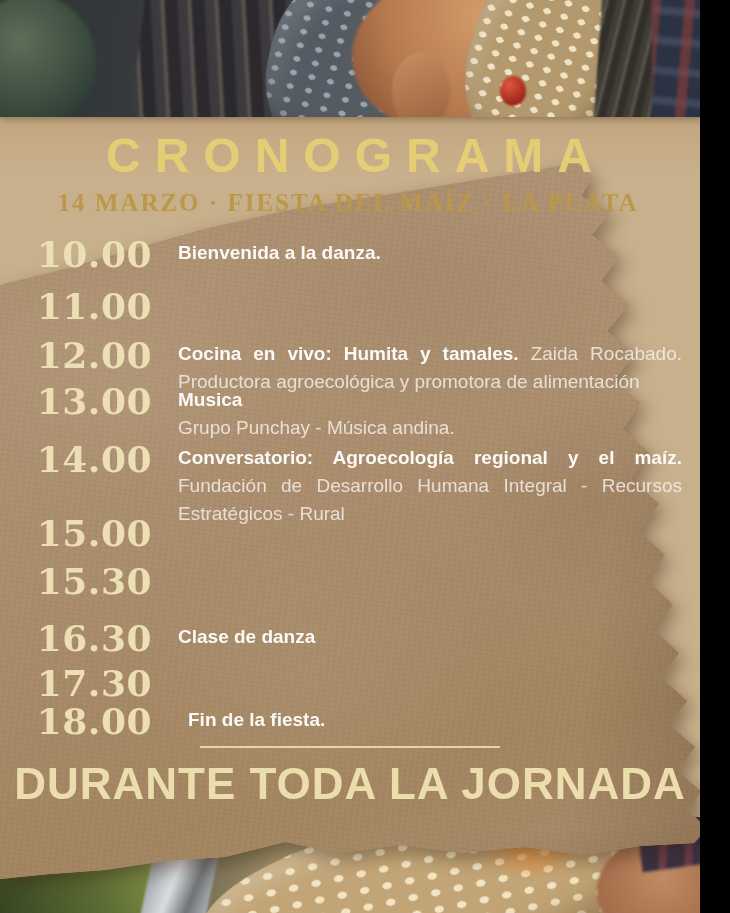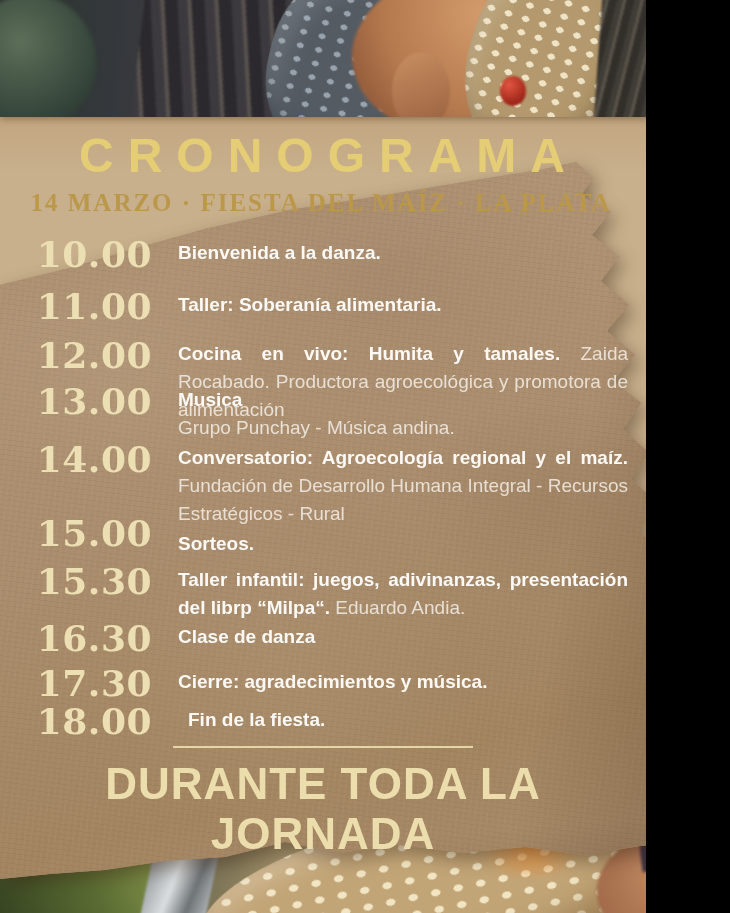--- a/index.html
+++ b/index.html
@@ -1,21 +1,21 @@
 <!DOCTYPE html>
 <html style="--band: #c8b08c; --paper: #a98c6e; --title-gold: #e4cd74; --subtitle-gold: #bb9849; --time-cream: #ecdfb3; --text-white: #fbf9f6; --footer-cream: #ecddad; --divider: #e9dcae;"><head>
 <meta charset="utf-8">
 <style>
   :root{
     --band:#c8b08c; --paper:#a98c6e; --title-gold:#e4cd74; --subtitle-gold:#bb9849;
     --time-cream:#ecdfb3; --text-white:#fbf9f6; --footer-cream:#ecddad; --divider:#e9dcae;
   }
   *{margin:0;padding:0;box-sizing:border-box;}
   body{width:730px;height:913px;overflow:hidden;font-family:"Liberation Sans",sans-serif;background:#000;}
-  .poster{position:relative;width:646px;height:913px;overflow:hidden;background:var(--band,#c8b08c);}
+  .poster{position:relative;width:700px;height:913px;overflow:hidden;background:var(--band,#c8b08c);}
 
   
   .photo-top{position:absolute;top:0;left:0;width:730px;height:117px;background:
     linear-gradient(95deg,#2c342c 0%,#34383c 16%,#3c3a3e 24%,#50555c 34%,#44484e 46%,#7a5a40 58%,#8a6748 66%,#4a4640 78%,#2c3342 88%,#232834 100%);
     overflow:hidden;box-shadow:0 2px 7px rgba(60,40,20,.4);z-index:1;}
   .pt-gourd{position:absolute;left:-34px;top:-6px;width:130px;height:136px;border-radius:50%;
     background:radial-gradient(circle at 42% 35%,#5d6e58,#37473c 62%,#243029);filter:blur(2px);}
   .pt-husks{position:absolute;left:138px;top:-12px;width:160px;height:146px;border-radius:18px;
     background:repeating-linear-gradient(80deg,#3c3a3e 0 10px,#59534f 10px 14px,#2b292d 14px 27px);
     transform:rotate(7deg);filter:blur(1px);}
@@ -171,49 +171,45 @@
     <div class="title">CRONOGRAMA</div>
     <div class="subtitle">14 MARZO · FIESTA DEL MAÍZ · LA PLATA</div>
 
     <div class="schedule">
         <div class="row">
     <div class="time">10.00</div>
     <div class="desc"><span class="b">Bienvenida a la danza.</span> <span class="rg"></span></div>
   </div>
         <div class="row">
     <div class="time">11.00</div>
-    <div class="desc"><span class="b">Taller: Soberanía alimentaria.</span> <span class="rg"></span></div>
   </div>
         <div class="row justify">
     <div class="time">12.00</div>
     <div class="desc"><span class="b">Cocina en vivo: Humita y tamales.</span> <span class="rg">Zaida Rocabado. Productora agroecológica y promotora de alimentación</span></div>
   </div>
         <div class="row stacked">
     <div class="time">13.00</div>
     <div class="desc"><span class="b">Musica</span> <span class="rg">Grupo Punchay  - Música andina.</span></div>
   </div>
         <div class="row justify">
     <div class="time">14.00</div>
     <div class="desc"><span class="b">Conversatorio: Agroecología regional y el maíz.</span> <span class="rg">Fundación de Desarrollo Humana Integral - Recursos Estratégicos - Rural</span></div>
   </div>
         <div class="row">
     <div class="time">15.00</div>
-    <div class="desc"><span class="b">Sorteos.</span> <span class="rg"></span></div>
   </div>
         <div class="row justify">
     <div class="time">15.30</div>
-    <div class="desc"><span class="b">Taller infantil: juegos, adivinanzas, presentación del librp “Milpa“.</span> <span class="rg">Eduardo Andia.</span></div>
   </div>
         <div class="row">
     <div class="time">16.30</div>
     <div class="desc"><span class="b">Clase de danza</span> <span class="rg"></span></div>
   </div>
         <div class="row">
     <div class="time">17.30</div>
-    <div class="desc"><span class="b">Cierre: agradecimientos y música.</span> <span class="rg"></span></div>
   </div>
         <div class="row">
     <div class="time">18.00</div>
     <div class="desc"><span class="b">Fin de la fiesta.</span> <span class="rg"></span></div>
   </div>
       </div>
 
     <div class="divider"></div>
     <div class="footer-heading">DURANTE TODA LA JORNADA</div>
   </div>

